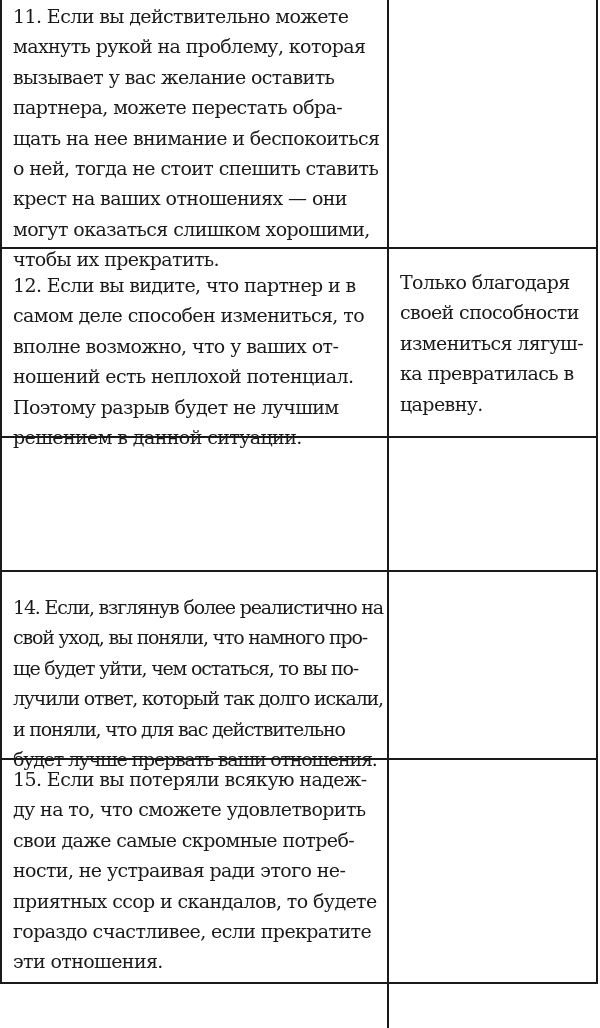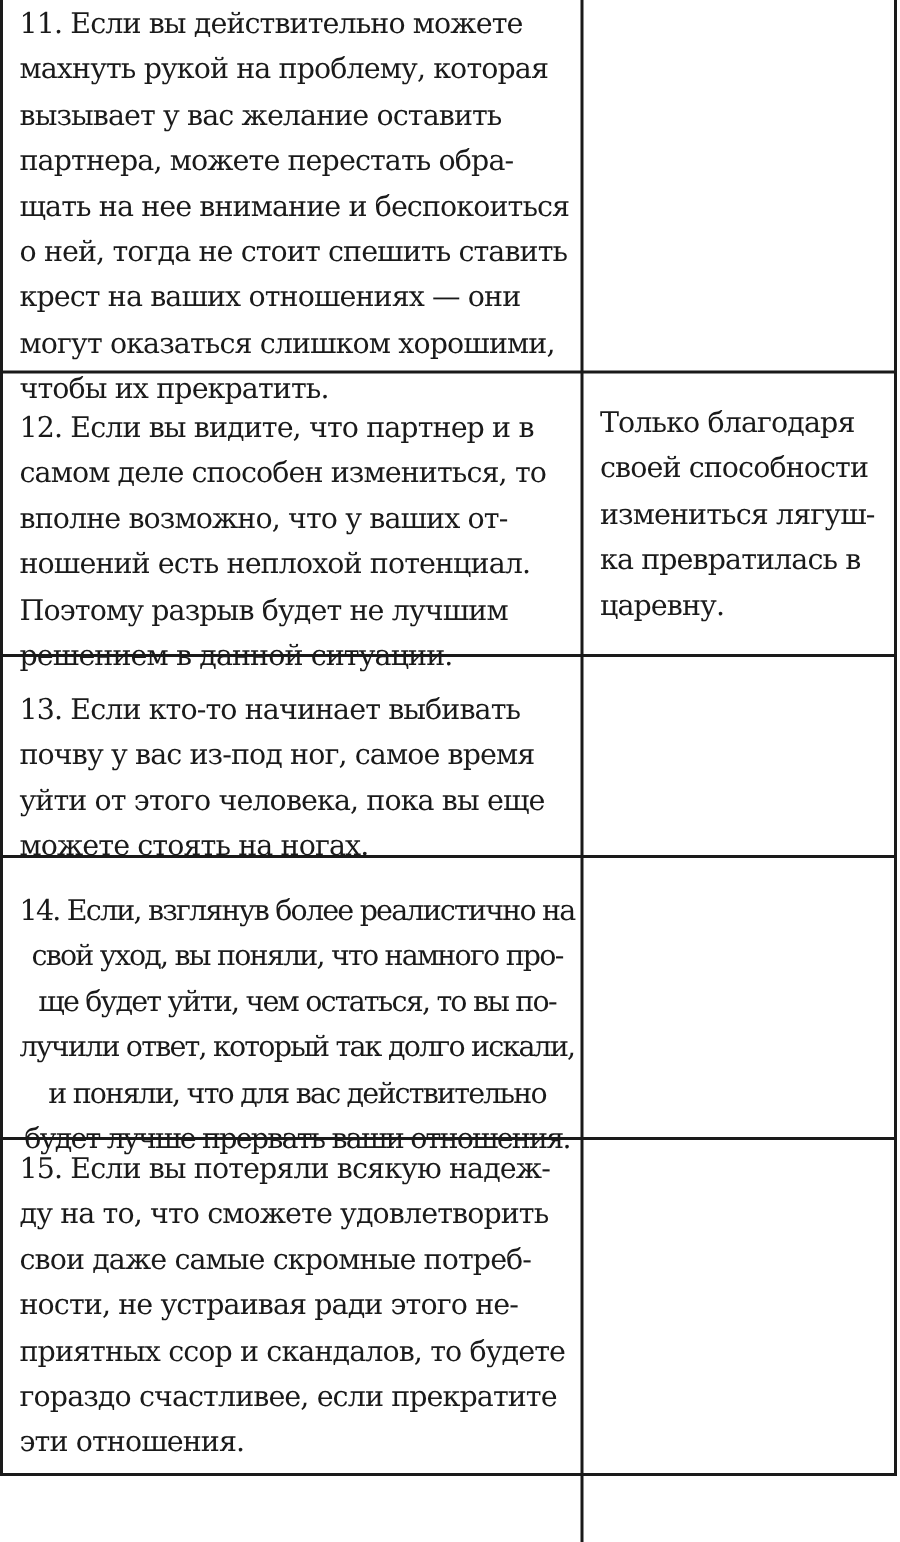--- a/index.html
+++ b/index.html
@@ -46,29 +46,25 @@
 Поэтому разрыв будет не лучшим
 решением в данной ситуации.</div>
     <div class="cell right" style="top:18px;">Только благодаря
 своей способности
 измениться лягуш-
 ка превратилась в
 царевну.</div>
   </div>
 
   <div class="row border-top" style="top:436px; height:134px;">
-    <div class="cell left" style="top:20px;">13. Если кто-то начинает выбивать
-почву у вас из-под ног, самое время
-уйти от этого человека, пока вы еще
-можете стоять на ногах.</div>
     <div class="cell right" style="top:20px;"></div>
   </div>
 
   <div class="row border-top" style="top:570px; height:188px;">
-    <div class="cell left" style="top:20px; letter-spacing:-1.2px;text-align:center;">14. Если, взглянув более реалистично на
+    <div class="cell left" style="top:20px; letter-spacing:-1.2px;">14. Если, взглянув более реалистично на
 свой уход, вы поняли, что намного про-
 ще будет уйти, чем остаться, то вы по-
 лучили ответ, который так долго искали,
 и поняли, что для вас действительно
 будет лучше прервать ваши отношения.</div>
     <div class="cell right" style="top:20px;"></div>
   </div>
 
   <div class="row border-top" style="top:758px; height:268px;">
     <div class="cell left" style="top:4px;">15. Если вы потеряли всякую надеж-

